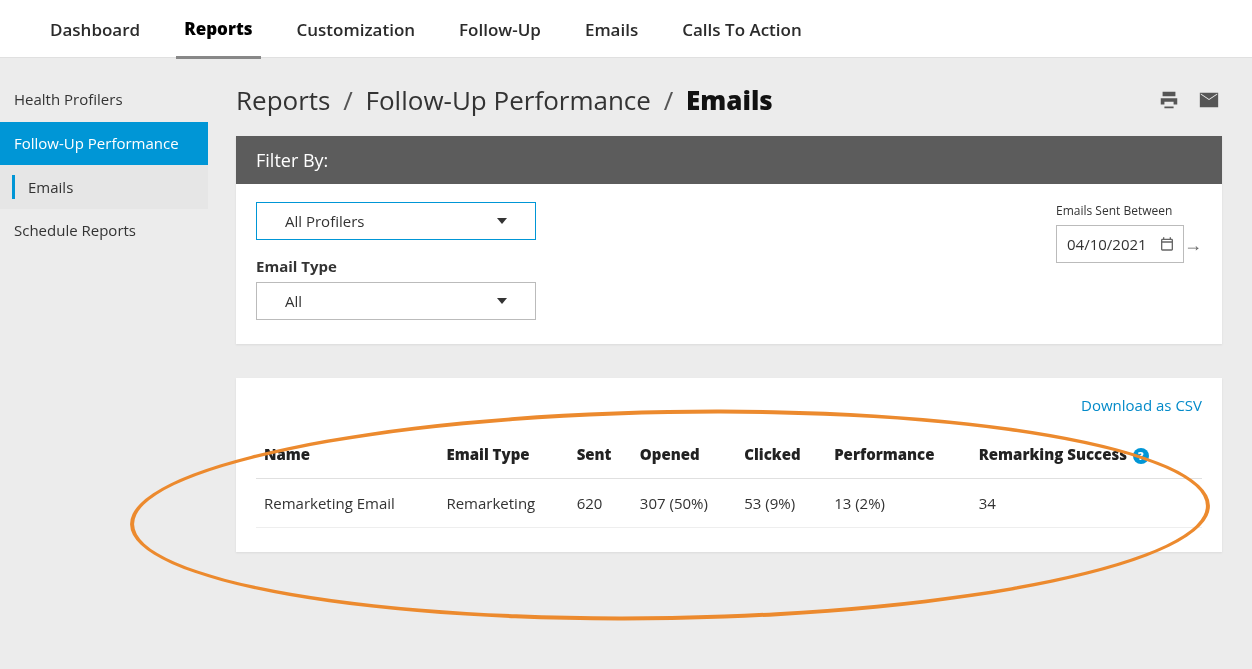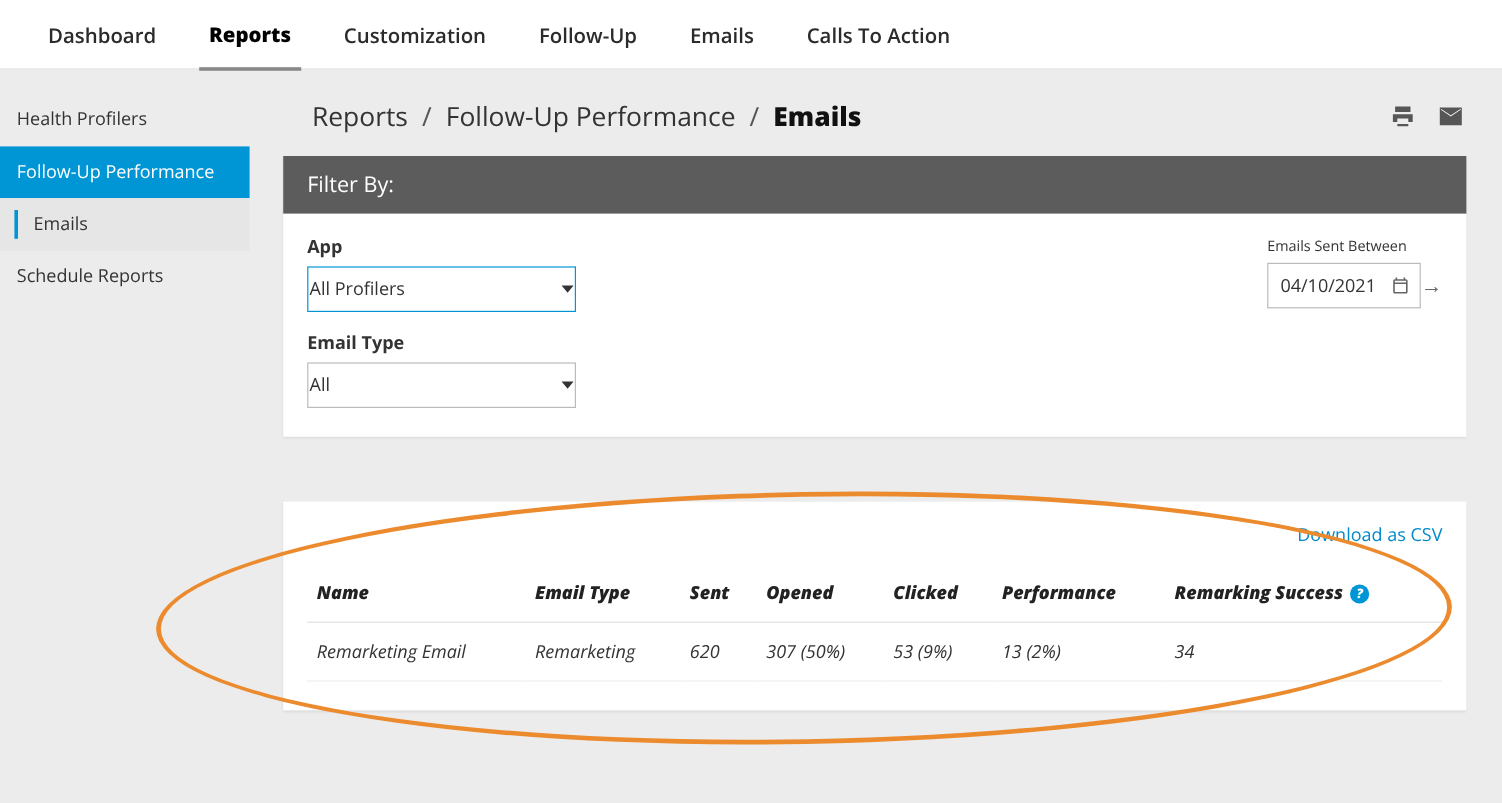--- a/index.html
+++ b/index.html
@@ -7,21 +7,21 @@
     margin: 0;
     padding: 0;
     font-family: "Segoe UI", "Open Sans", Arial, sans-serif;
     background: #ececec;
     color: #333;
     width: 1252px;
   }
   .topnav {
     background: #fff;
     border-bottom: 1px solid #e0e0e0;
-    padding: 0 32px;
+    padding: 0 42px;
     display: flex;
     gap: 28px;
     height: 58px;
     align-items: center;
   }
   .topnav-item {
     font-size: 17px;
     font-weight: 600;
     color: #2b2b2b;
     padding: 18px 8px 16px 8px;
@@ -71,32 +71,31 @@
     flex: 1;
     padding-left: 28px;
   }
   .crumbs-row {
     display: flex;
     justify-content: space-between;
     align-items: center;
     padding: 4px 0 18px 0;
   }
   .crumbs {
-    font-size: 22px;
+    font-size: 26px;
     color: #333;
-    margin-left: 24px;
   }
   .crumbs .sep { margin: 0 6px; color: #555; }
   .crumbs .current { font-weight: 800; color: #111; }
   .action-icons { display: flex; gap: 14px; }
   .action-icons .ico { width: 26px; height: 22px; fill: #565656; cursor: pointer; }
   .card {
     background: #fff;
     box-shadow: 0 1px 2px rgba(0,0,0,0.08);
-    margin-bottom: 54px;
+    margin-bottom: 34px;
   }
   .filter-header {
     background: #5c5c5c;
     color: #fff;
     padding: 12px 20px;
     font-size: 18px;
   }
   .filter-body {
     padding: 18px 20px 24px 20px;
     display: flex;
@@ -105,28 +104,28 @@
   }
   .filter-left { flex: 1; }
   .fgrp { margin-bottom: 16px; }
   .fgrp label {
     display: block;
     font-weight: 700;
     font-size: 15px;
     margin-bottom: 6px;
   }
   .select-box {
-    width: 224px;
+    width: 280px;
     height: 38px;
     border: 1px solid #0096d6;
     background: #fff;
     display: flex;
     align-items: center;
     justify-content: space-between;
-    padding: 0 1px;
+    padding: 0 28px;
     font-size: 15px;
     cursor: pointer;
   }
   .select-box.gray { border-color: #bbb; }
   .caret-down {
     width: 0; height: 0;
     border-left: 5px solid transparent;
     border-right: 5px solid transparent;
     border-top: 6px solid #333;
   }
@@ -166,21 +165,20 @@
     color: #038ac9;
     font-size: 15px;
     cursor: pointer;
     text-decoration: none;
     margin-top: 24px;
   }
   table.data {
     width: 100%;
     border-collapse: collapse;
     font-size: 15px;
-    font-style: italic;
   }
   table.data th {
     text-align: left;
     font-weight: 800;
     padding: 10px 8px 14px 8px;
     border-bottom: 1px solid #e0e0e0;
     color: #222;
   }
   table.data td {
     padding: 14px 8px;
@@ -250,21 +248,20 @@
             <path d="M2 4h20v16H2V4zm10 7L3 5v1l9 6 9-6V5l-9 6z"></path>
           </svg>
       </div>
     </div>
 
     <div class="card">
       <div class="filter-header">Filter By:</div>
       <div class="filter-body">
         <div class="filter-left">
           <div class="fgrp">
-            <label>App</label>
             <div class="select-box">
               <span>All Profilers</span>
               <span class="caret-down"></span>
             </div>
           </div>
           <div class="fgrp" style="margin-bottom:0">
             <label>Email Type</label>
             <div class="select-box gray">
               <span>All</span>
               <span class="caret-down"></span>

